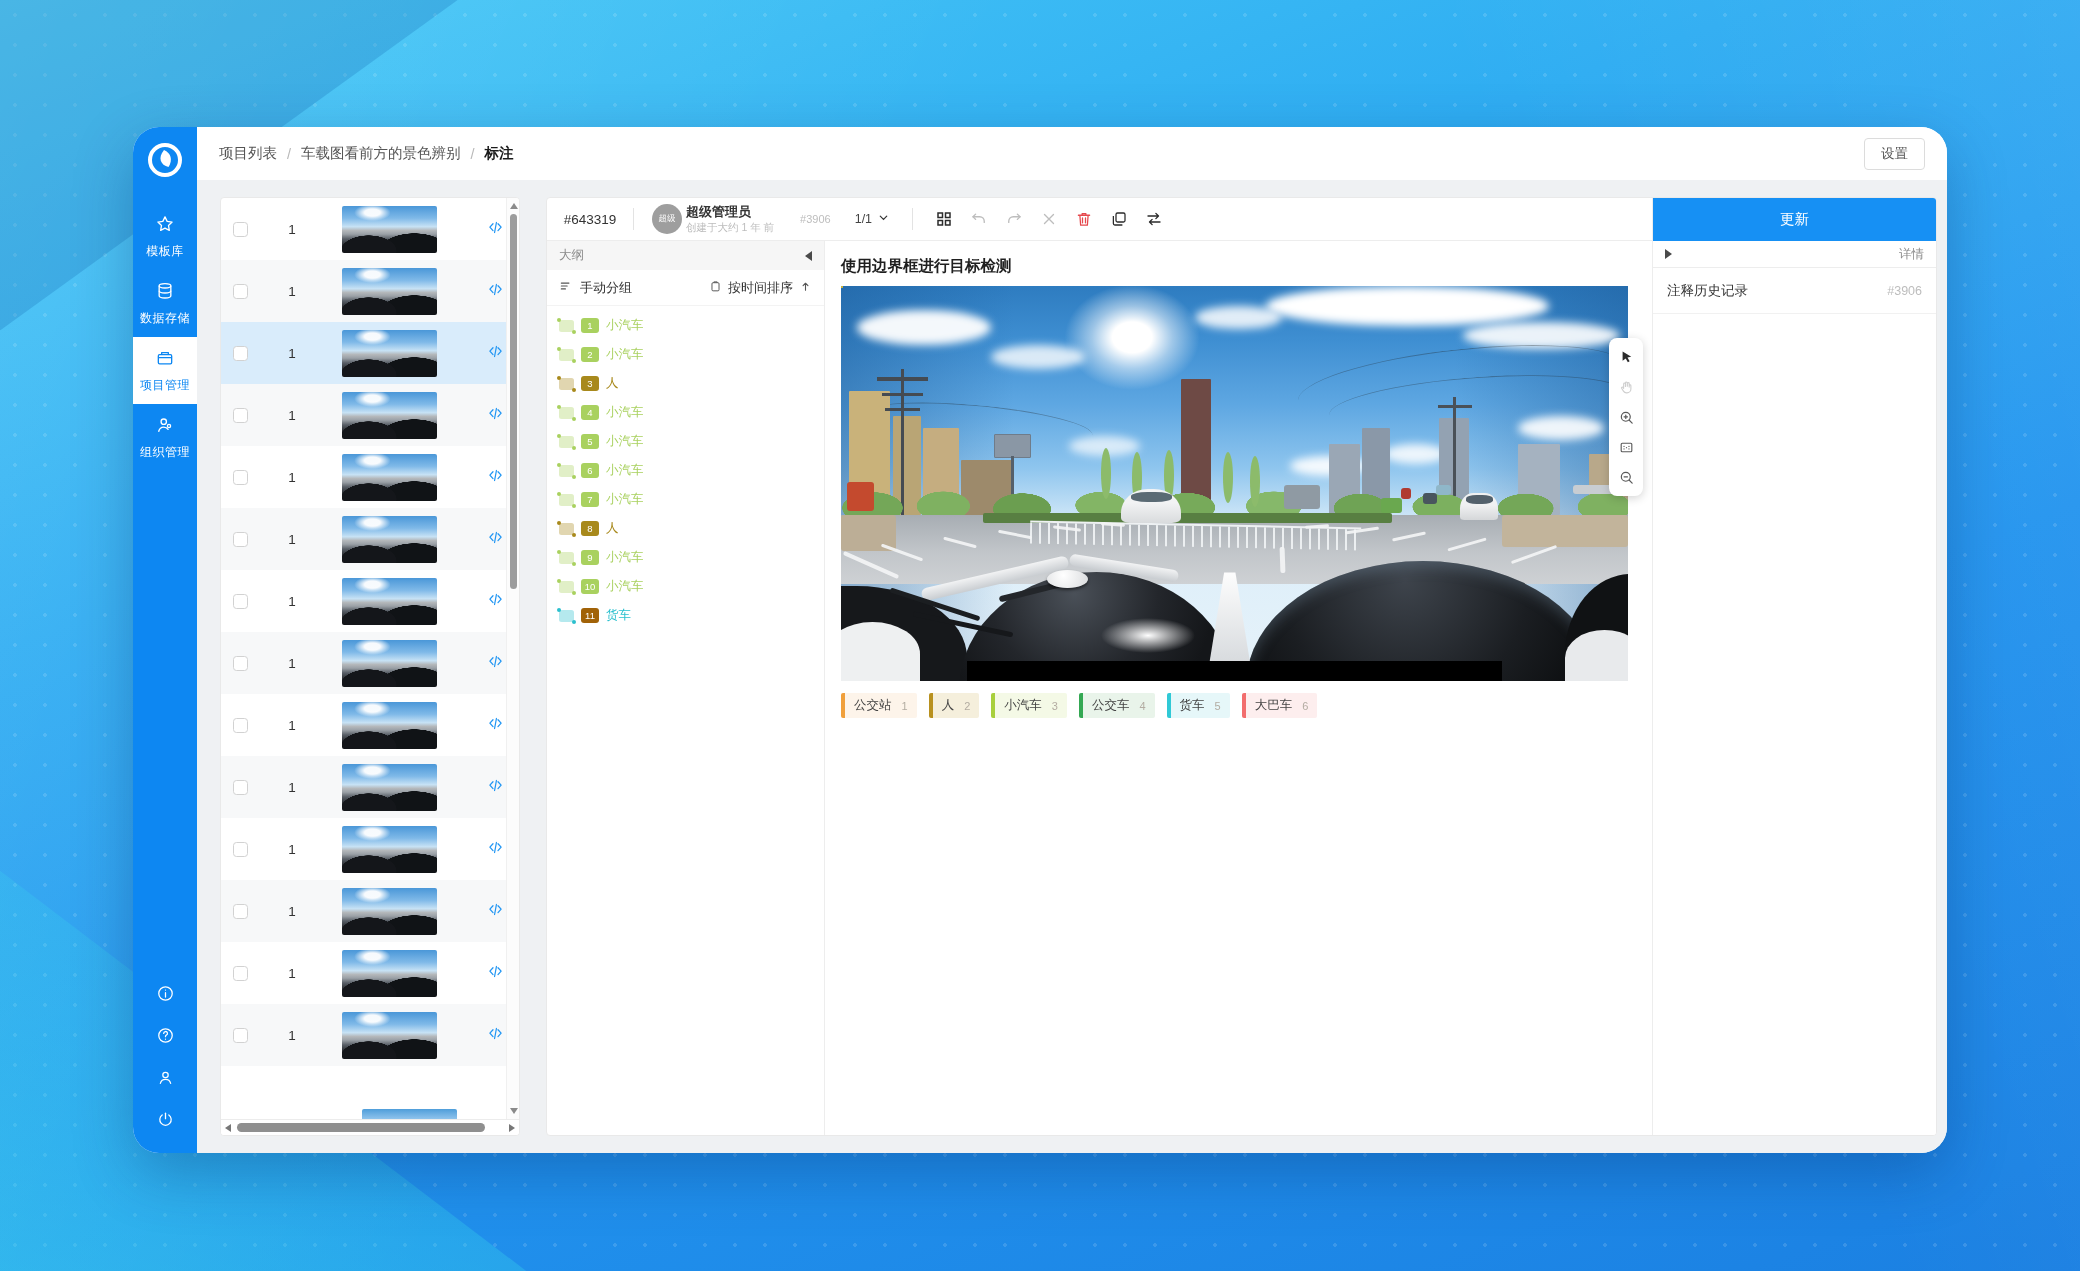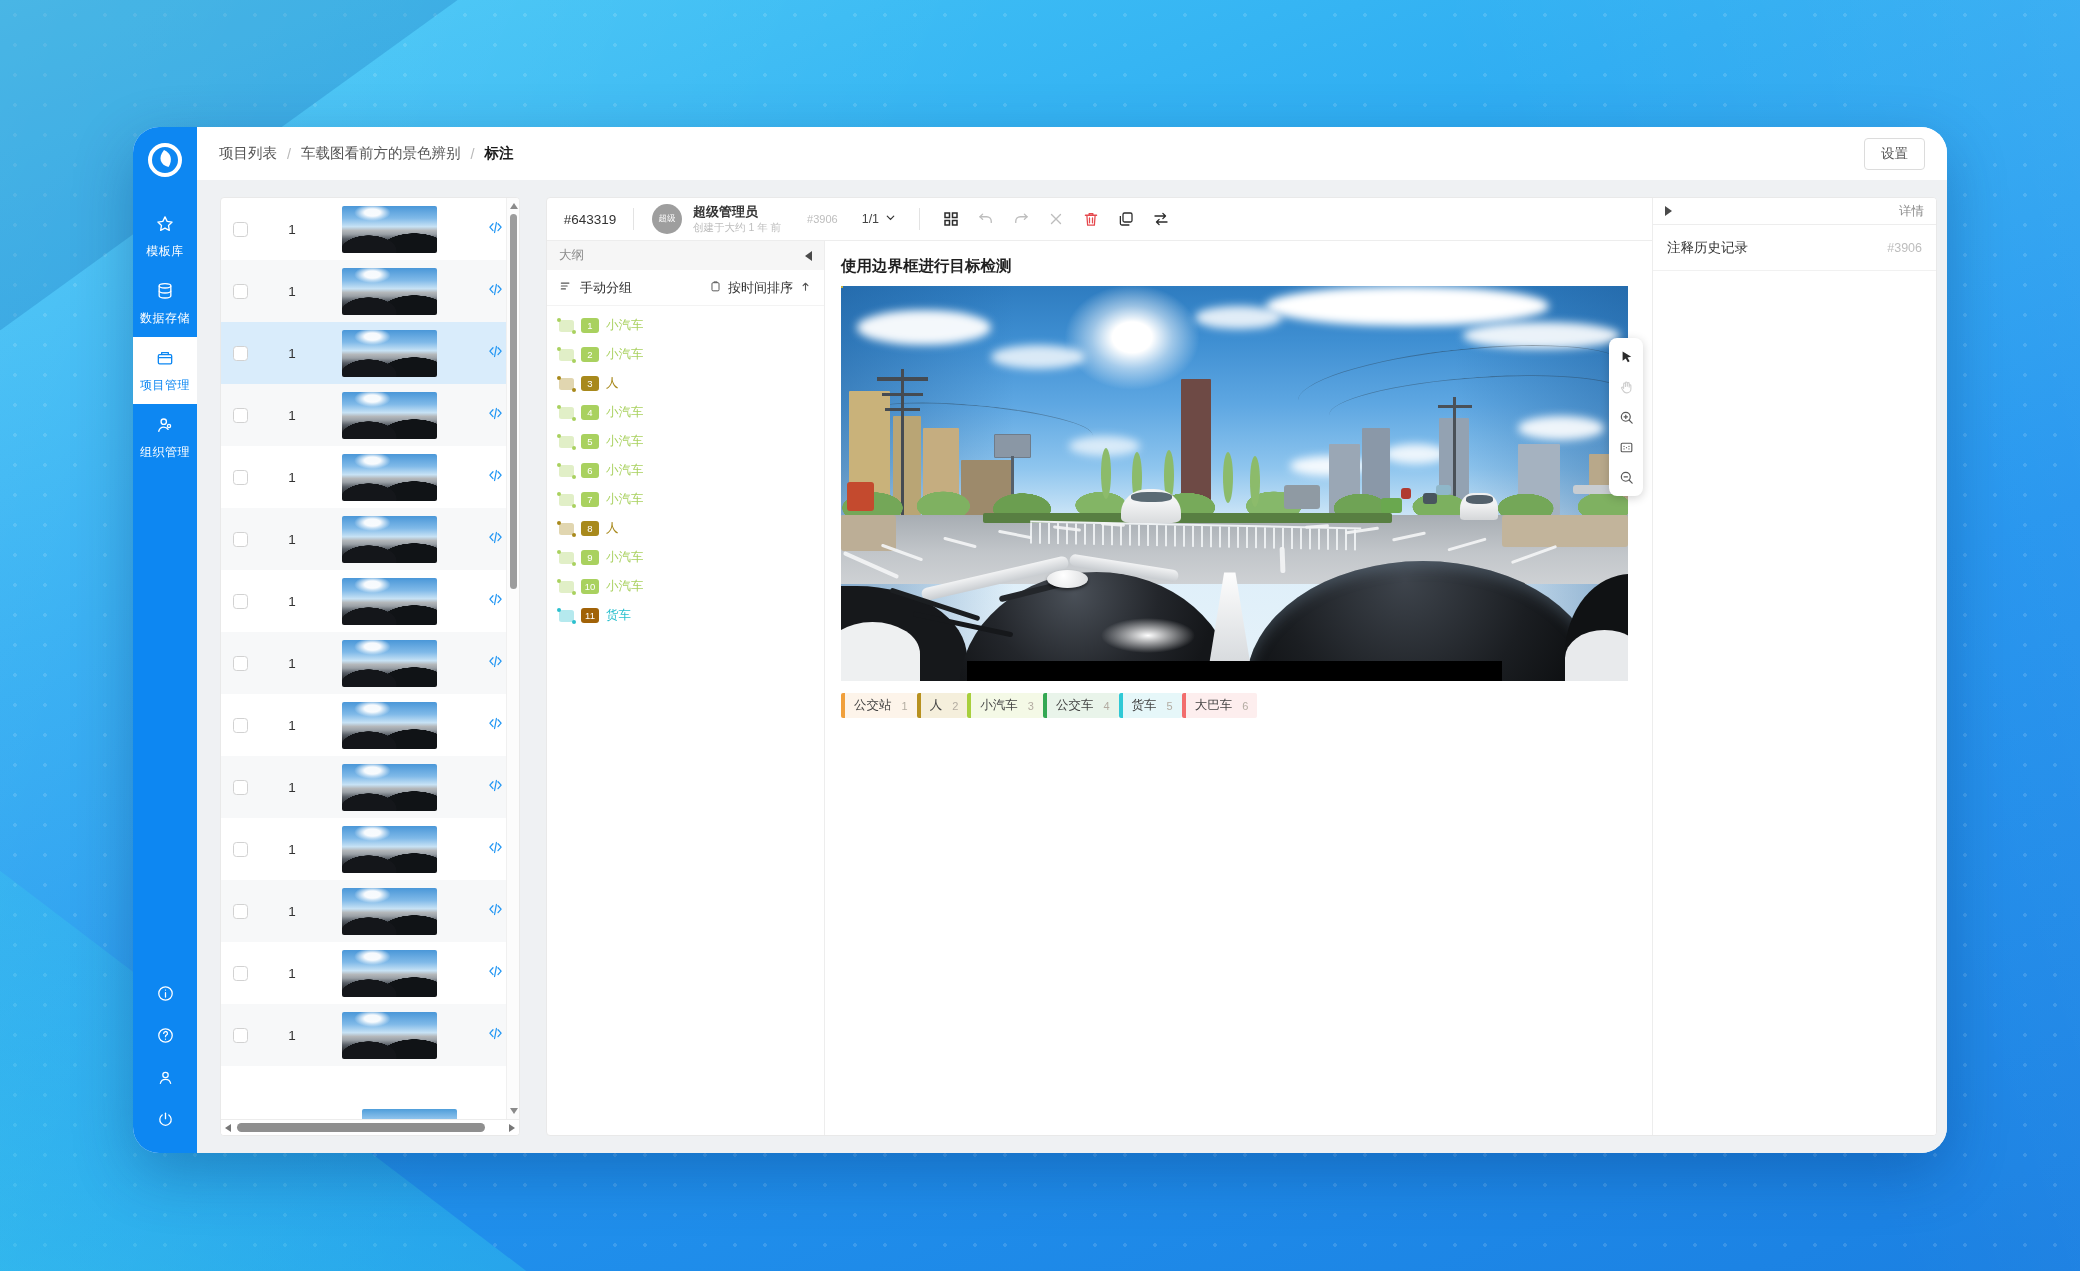--- a/index.html
+++ b/index.html
@@ -91,21 +91,21 @@
 
   
   .mid-block{position:absolute; left:349px; top:17px; right:10px; bottom:17px;
     background:#fff; border:1px solid #e9e9e9; border-radius:4px; display:flex; overflow:hidden;}
   .work-col{flex:1; display:flex; flex-direction:column; min-width:0;}
   .toolbar{height:43px; border-bottom:1px solid #ededed; display:flex; align-items:center; flex-shrink:0;}
   .task-id{width:86px; text-align:center; font-size:13.5px; color:#333;}
   .tool-div{width:1px;height:22px;background:#e3e3e3;}
   .avatar{width:30px;height:30px;border-radius:50%;background:#9e9e9e;color:#fff;font-size:8.5px;
     display:flex;align-items:center;justify-content:center;margin-left:18px;flex-shrink:0;}
-  .user-block{margin-left:11px;line-height:1.25;}
+  .user-block{margin-left:4px;line-height:1.25;}
   .user-name{font-size:13px;color:#333;font-weight:bold;}
   .user-meta{font-size:10.5px;color:#bdbdbd;}
   .annot-ref{margin-left:26px;font-size:11px;color:#bdbdbd;}
   .pager{margin-left:24px;font-size:12.5px;color:#444;display:flex;align-items:center;gap:5px;cursor:pointer;}
   .pager svg{width:13px;height:13px;color:#333;}
   .tb-icons{display:flex;align-items:center;gap:17px;margin-left:22px;}
   .tb-icons .tbi{width:18px;height:18px;display:flex;align-items:center;justify-content:center;cursor:pointer;}
   .tbi svg{width:18px;height:18px;}
   .ic-dark{color:#2b2b2b;} .ic-gray{color:#bdbdbd;} .ic-red{color:#e5484d;}
 
@@ -174,21 +174,21 @@
     box-shadow:inset 0 6px 14px rgba(160,190,220,.25);}
   .pillarC{left:46.4%;top:72.5%;width:6%;height:28%;
     background:linear-gradient(180deg,#fdfdfd,#cfd3d7);clip-path:polygon(38% 0,62% 0,100% 100%,0 100%);}
   .rackbar{background:linear-gradient(180deg,#f2f3f4,#c9cdd1);border-radius:6px;}
   .puck{left:26.2%;top:71.8%;width:5.2%;height:4.6%;background:radial-gradient(circle at 40% 30%,#fff,#d9dbdd);border-radius:50%;box-shadow:0 2px 3px rgba(0,0,0,.5);}
   .glare{left:33%;top:84%;width:12%;height:9%;background:radial-gradient(closest-side,#fff,rgba(255,255,255,0));border-radius:50%;}
   .botbar{left:16%;bottom:0;width:68%;height:5%;background:#000;}
   .cornL{left:-2%;bottom:-1%;width:12%;height:16%;background:#eef0f1;border-radius:60% 60% 0 0;}
   .cornR{right:-2%;bottom:-1%;width:10%;height:14%;background:#e8eaec;border-radius:60% 60% 0 0;}
   .bbox{position:absolute;border:1.5px solid;}
-  .chips{margin-top:12px;display:flex;gap:0;width:787px;}
+  .chips{margin-top:12px;display:flex;gap:12px;width:787px;}
   .chip{display:flex;align-items:center;gap:10px;padding:4px 9px 4px 9px;border-left:4px solid var(--bar);
     background:var(--bg);border-radius:2px;cursor:pointer;}
   .chip-name{font-size:12.5px;color:#444;}
   .chip-num{font-size:11px;color:#b3aca2;}
   .statusbar{height:30px;border-top:1px solid #e6e6e6;display:flex;align-items:center;
     padding-left:16px;font-size:12.5px;color:#8f8f8f;flex-shrink:0;}
   .palette{position:absolute;right:9px;top:97px;width:34px;background:#fff;border-radius:8px;
     box-shadow:0 2px 10px rgba(0,0,0,.18);padding:7px 0;display:flex;flex-direction:column;align-items:center;gap:6px;}
   .pal-btn{width:24px;height:24px;display:flex;align-items:center;justify-content:center;cursor:pointer;}
   .pal-btn svg{width:17px;height:17px;}
@@ -761,20 +761,21 @@
                       <path d="M15.6 15.6L20 20M8.6 11h4.8"></path>
                     </svg>
                   </span>
               </div>
 
             </div>
           </div>
         </div>
 
         <div class="right-panel">
+          <button class="update-btn">更新</button>
           <div class="details-head">
             <span class="tri-right"></span>
             <span class="details-label">详情</span>
           </div>
           <div class="d-row">
             <span>注释历史记录</span>
             <span class="ref">#3906</span>
           </div>
         </div>
       </div>

